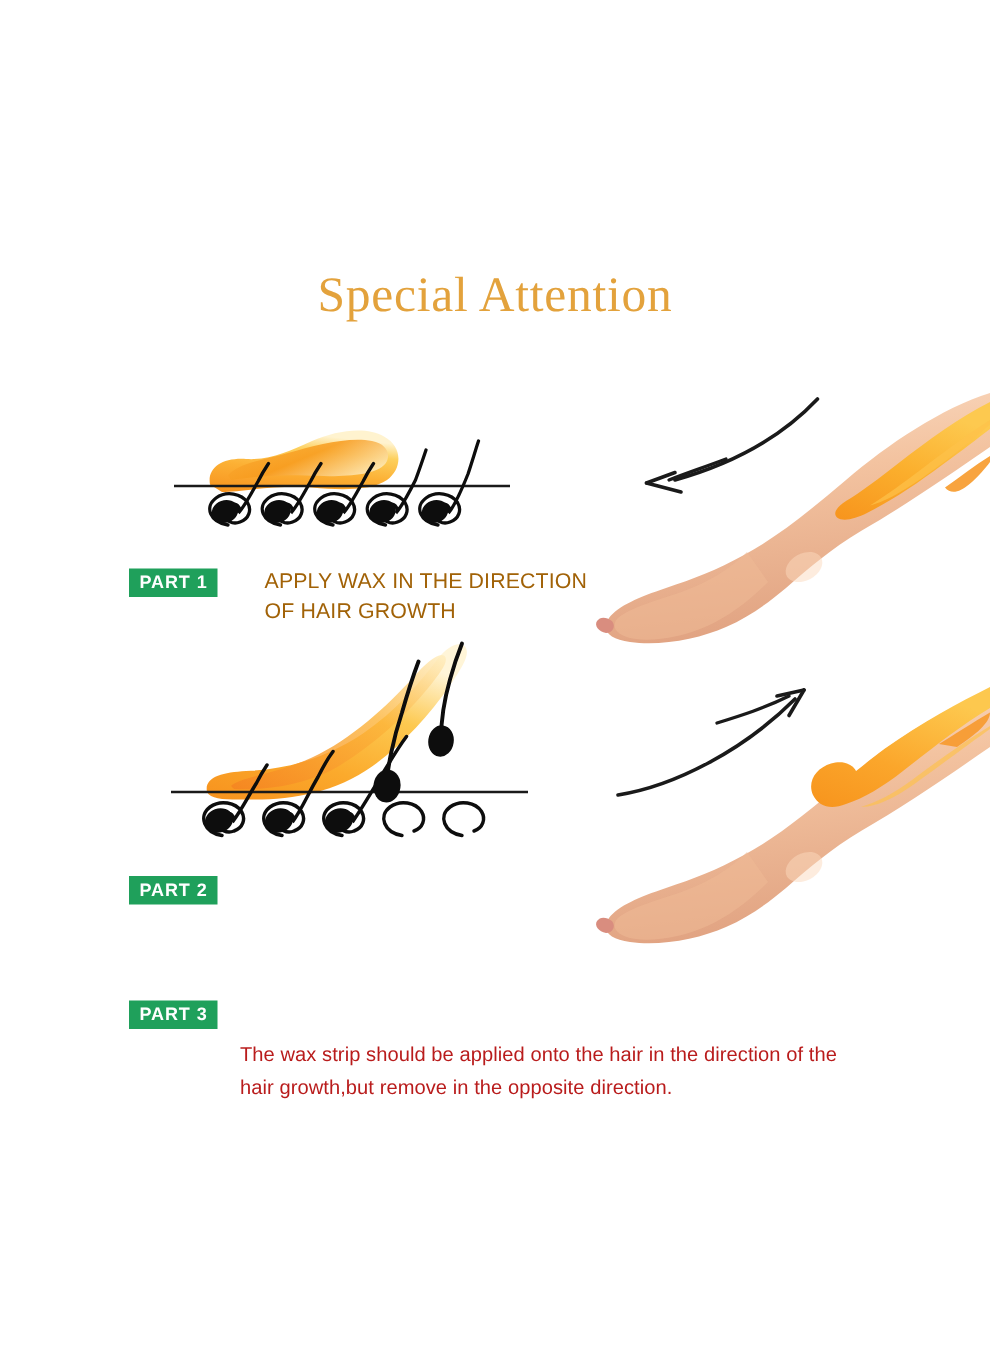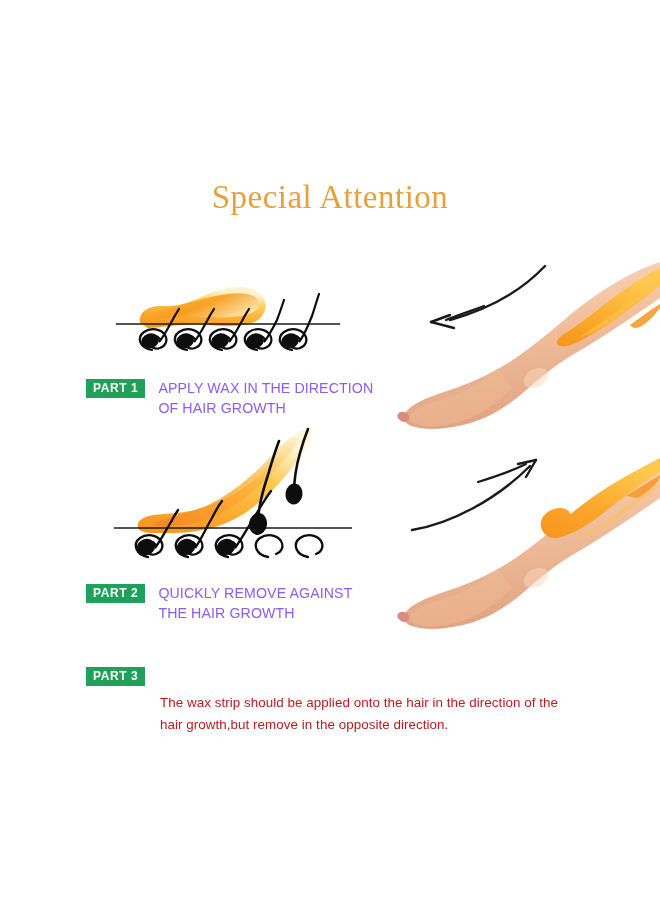--- a/index.html
+++ b/index.html
@@ -74,22 +74,22 @@
     letter-spacing: 0.6px;
     line-height: 19px;
     height: 19px;
     padding: 0 7px;
     white-space: nowrap;
     flex: 0 0 auto;
     margin-top: 1px;
   }
 
   .step-text {
-    margin-left: 13px;
-    color: #8b5cf6;
+    margin-left: 31px;
+    color: #a16207;
     font-size: 14.2px;
     line-height: 20px;
     letter-spacing: 0.1px;
     white-space: pre-line;
   }
 
   
   #note-paragraph {
     position: absolute;
     left: 160px;
@@ -353,22 +353,20 @@
   </div>
 
   <div class="step" id="step-1">
     <span class="badge">PART 1</span>
     <span class="step-text">APPLY WAX IN THE DIRECTION
 OF HAIR GROWTH</span>
   </div>
 
   <div class="step" id="step-2">
     <span class="badge">PART 2</span>
-    <span class="step-text">QUICKLY REMOVE AGAINST
-THE HAIR GROWTH</span>
   </div>
 
   <div class="step" id="step-3">
     <span class="badge">PART 3</span>
   </div>
 
   <div id="note-paragraph">The wax strip should be applied onto the hair in the direction of the
 hair growth,but remove in the opposite direction.</div>
 
 </div>

